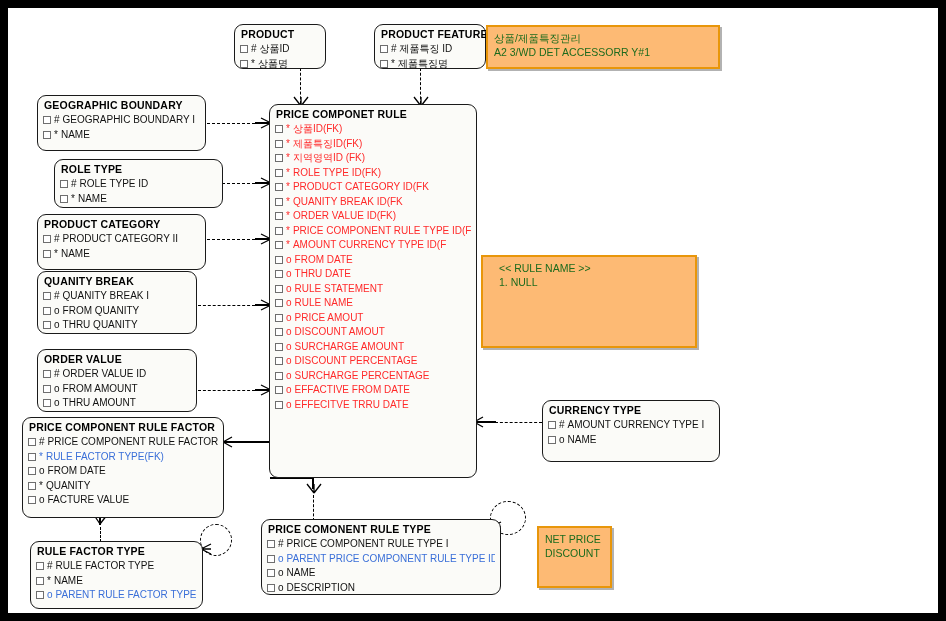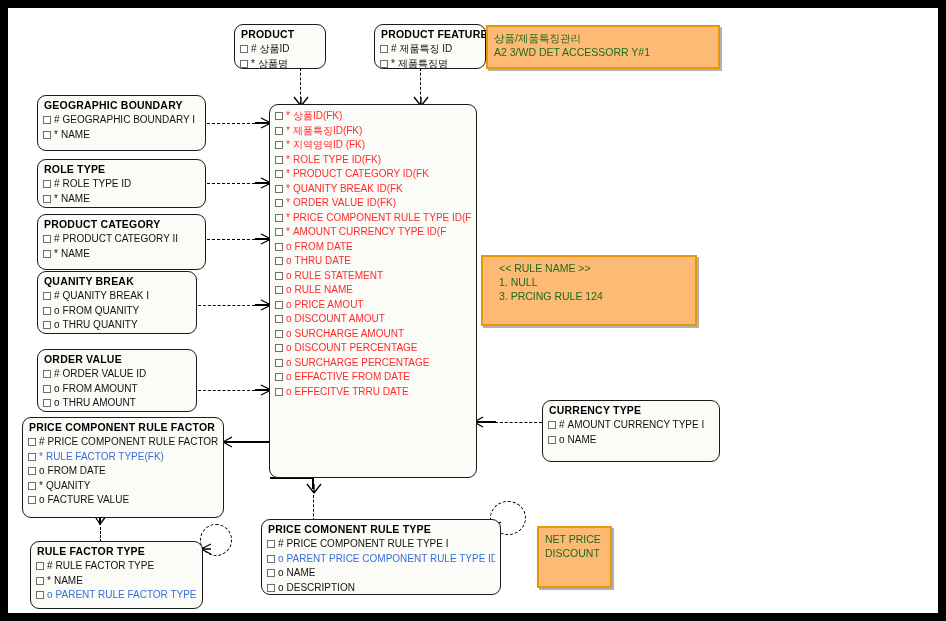--- a/index.html
+++ b/index.html
@@ -239,21 +239,21 @@
         <span>GEOGRAPHIC BOUNDARY I</span>
       </div>
       <div class="attr black">
         <span class="chk"></span>
         <span class="mk">*</span>
         <span>NAME</span>
       </div>
     </div>
   </div>
 
-  <div class="entity" style="left:29px; top:151px; width:169px; height:49px;">
+  <div class="entity" style="left:46px; top:151px; width:169px; height:49px;">
     <div class="ename">ROLE TYPE</div>
     <div class="attrs">
       <div class="attr black">
         <span class="chk"></span>
         <span class="mk">#</span>
         <span>ROLE TYPE ID</span>
       </div>
       <div class="attr black">
         <span class="chk"></span>
         <span class="mk">*</span>
@@ -366,20 +366,21 @@
       </div>
       <div class="attr blue">
         <span class="chk"></span>
         <span class="mk">o</span>
         <span>PARENT RULE FACTOR TYPE(F)</span>
       </div>
     </div>
   </div>
 
   <div class="entity" style="left:261px; top:96px; width:208px; height:374px;">
+    <div class="ename">PRICE COMPONET RULE</div>
     <div class="attrs">
       <div class="attr red">
           <span class="chk"></span>
           <span class="mk">*</span>
           <span>상품ID(FK)</span>
         </div>
       <div class="attr red">
           <span class="chk"></span>
           <span class="mk">*</span>
           <span>제품특징ID(FK)</span>
@@ -470,24 +471,23 @@
           <span>EFFACTIVE FROM DATE</span>
         </div>
       <div class="attr red">
           <span class="chk"></span>
           <span class="mk">o</span>
           <span>EFFECITVE TRRU DATE</span>
         </div>
     </div>
   </div>
 
-  <div class="note" style="left:473px; top:247px; width:216px; height:71px;padding-left:16px;">
+  <div class="note" style="left:473px; top:247px; width:216px; height:93px;padding-left:16px;">
     <div class="nline">&lt;&lt; RULE  NAME &gt;&gt;</div>
     <div class="nline">1. NULL</div>
-    <div class="nline">3. PRCING RULE 124</div>
   </div>
 
   <div class="entity" style="left:534px; top:392px; width:178px; height:62px;">
     <div class="ename">CURRENCY TYPE</div>
     <div class="attrs">
       <div class="attr black">
         <span class="chk"></span>
         <span class="mk">#</span>
         <span>AMOUNT CURRENCY TYPE I</span>
       </div>

